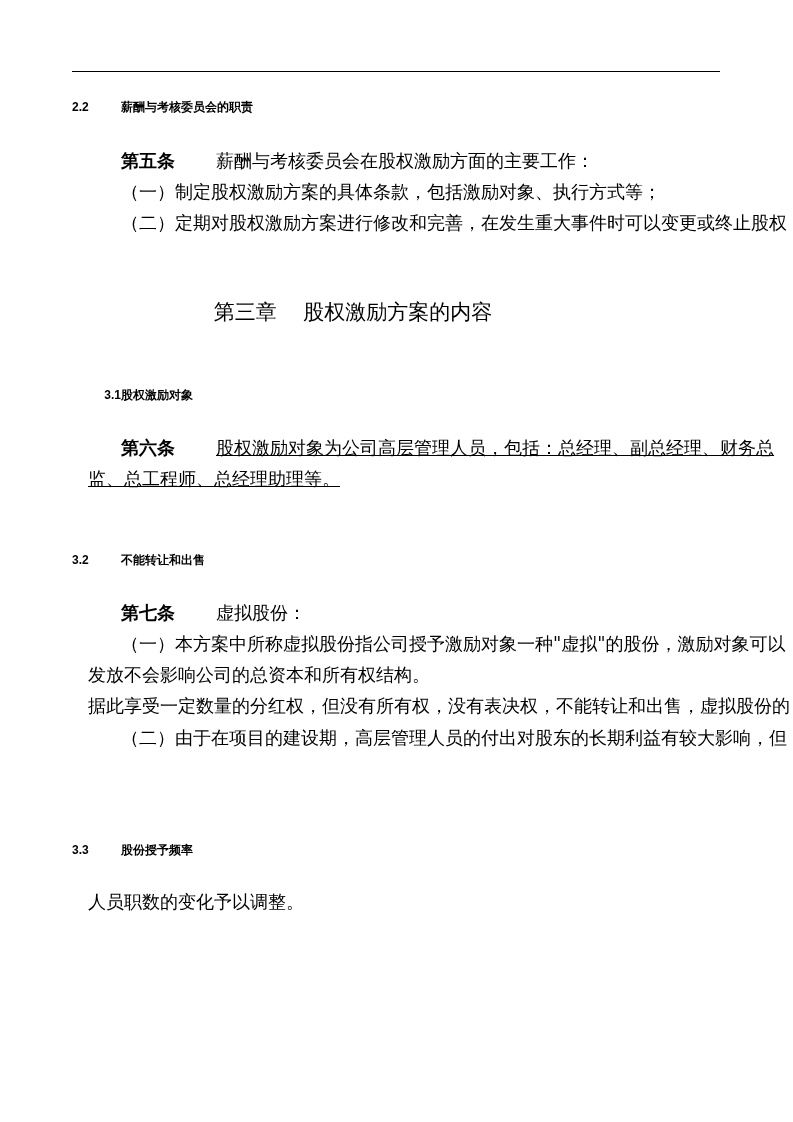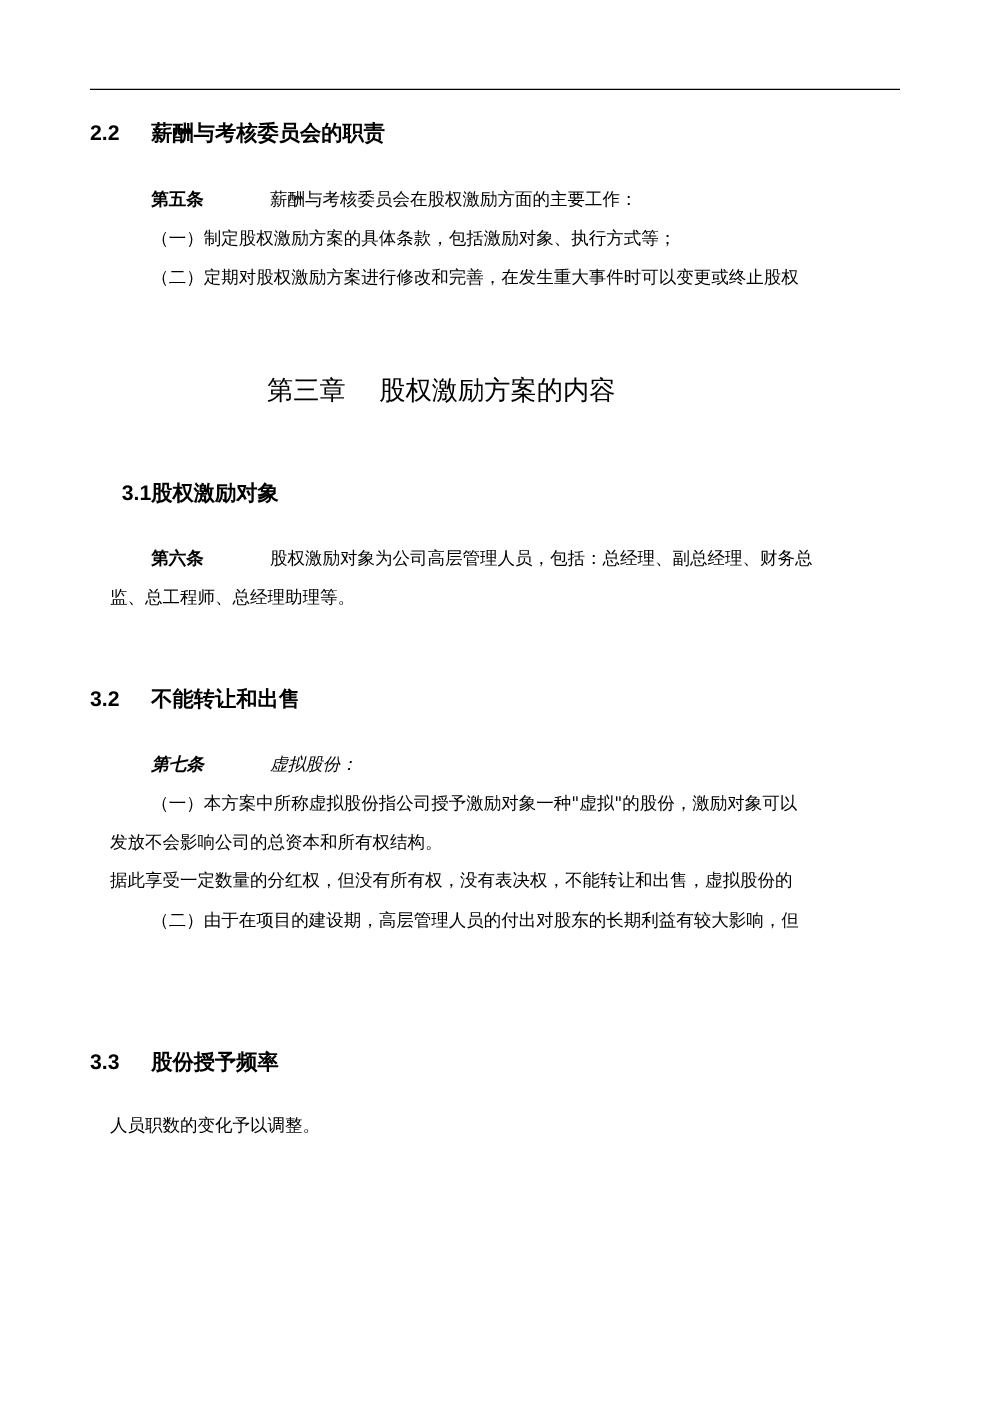--- a/index.html
+++ b/index.html
@@ -21,21 +21,21 @@
     top: 71px;
     width: 648px;
     height: 0;
     border-top: 1px solid #000000;
   }
   .heading {
     position: absolute;
     left: 72px;
     font-family: "Liberation Sans", "DejaVu Sans", sans-serif;
     font-weight: bold;
-    font-size: 17px;
+    font-size: 12px;
     line-height: 20px;
     white-space: nowrap;
   }
   .heading .num {
     display: inline-block;
     width: 49px;
   }
   .chapter {
     position: absolute;
     left: 0;
@@ -43,21 +43,21 @@
     text-align: center;
     font-family: "DejaVu Sans", "Liberation Sans", sans-serif;
     font-size: 21px;
     line-height: 28px;
     white-space: pre;
   }
   .para {
     position: absolute;
     left: 88px;
     width: 628px;
-    font-size: 14px;
+    font-size: 18px;
     line-height: 31px;
     text-align: justify;
   }
   .para .first {
     display: block;
     padding-left: 33px;
     white-space: nowrap;
   }
   .para .cont {
     display: block;
@@ -92,32 +92,32 @@
 <div class="para" style="top:207px;">
   <span class="first">（二）定期对股权激励方案进行修改和完善，在发生重大事件时可以变更或终止股权</span>
 </div>
 
 <div class="chapter" style="top:298px;">第三章    股权激励方案的内容</div>
 
 <div class="heading" style="top:385px;text-align:right;">
   <span class="num">3.1</span><span>股权激励对象</span>
 </div>
 
-<div class="para" style="top:432px;">
+<div class="para" style="top:432px;text-decoration:underline;">
   <span class="first">
     <span class="article-no">第六条</span><span>股权激励对象为公司高层管理人员，包括：总经理、副总经理、财务总</span>
   </span>
   <span class="cont">监、总工程师、总经理助理等。</span>
 </div>
 
 <div class="heading" style="top:550px;">
   <span class="num">3.2</span><span>不能转让和出售</span>
 </div>
 
-<div class="para" style="top:597px;font-style:italic;">
+<div class="para" style="top:597px;">
   <span class="first">
     <span class="article-no">第七条</span><span>虚拟股份：</span>
   </span>
 </div>
 
 <div class="para" style="top:628px;">
   <span class="first">（一）本方案中所称虚拟股份指公司授予激励对象一种"虚拟"的股份，激励对象可以</span>
   <span class="cont">发放不会影响公司的总资本和所有权结构。</span>
   <span class="cont">据此享受一定数量的分红权，但没有所有权，没有表决权，不能转让和出售，虚拟股份的</span>
 </div>

